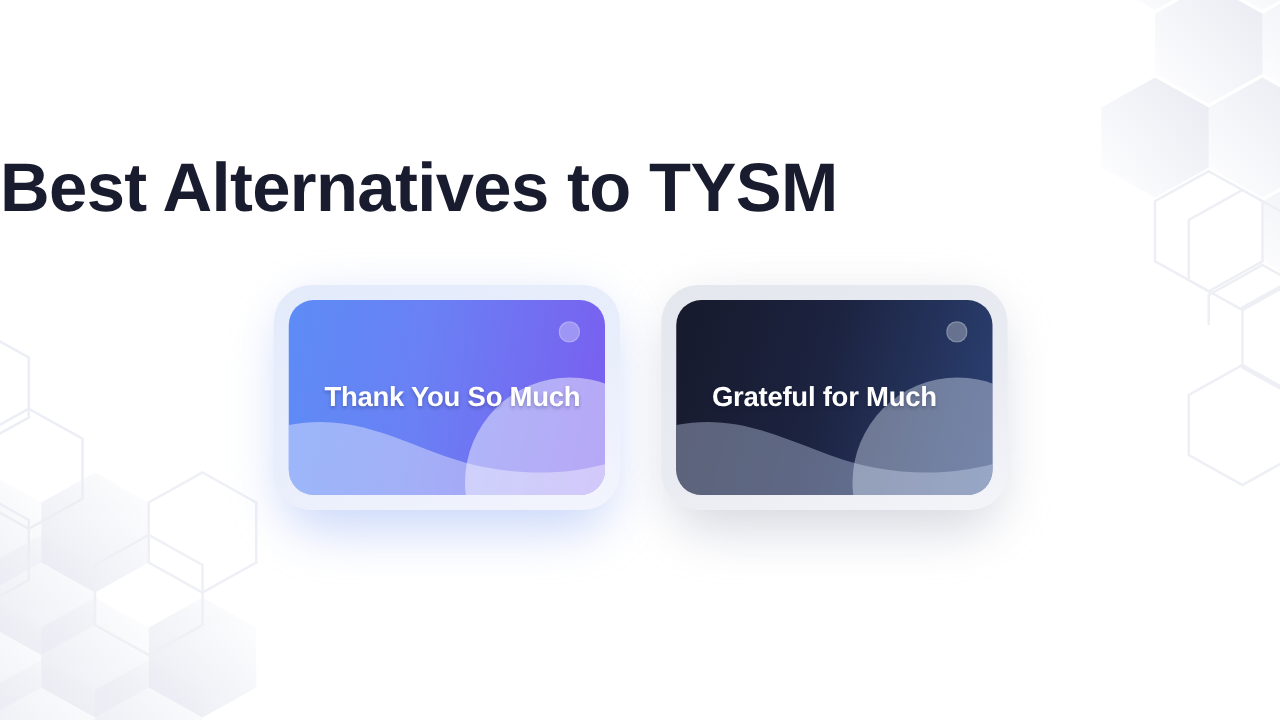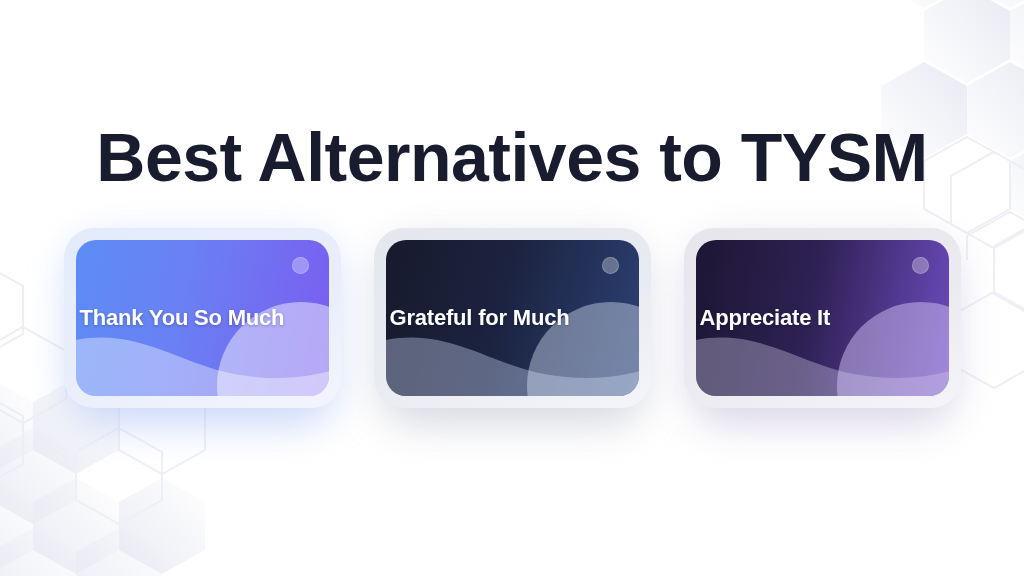--- a/index.html
+++ b/index.html
@@ -25,22 +25,21 @@
   .hex-tr { top:-40px; right:-30px; width:300px; height:300px; }
   .hex-bl { bottom:-60px; left:-70px; width:340px; height:330px; }
   .hex-ml { top:250px; left:-90px; width:220px; height:240px; }
   .hex-mr { top:140px; right:-60px; width:180px; height:300px; }
 
   
   .title {
     position:absolute;
     top:118px;
     left:0; right:0;
-    text-align:center;
-    font-size:68px;
+    font-size:55px;
     font-weight:bold;
     letter-spacing:-0.5px;
     color:#191c2e;
     font-family:"Liberation Sans", sans-serif;
     z-index:5;
   }
 
   
   .cards {
     position:absolute;
@@ -127,21 +126,21 @@
     z-index:3;
   }
 
   .card-label {
     position:relative;
     z-index:4;
     color:#ffffff;
     font-size:22px;
     font-weight:bold;
     letter-spacing:-0.2px;
-    padding-left:4px;
+    padding-left:29px;
     padding-right:14px;
     text-shadow:0 1px 3px rgba(10,14,40,.28);
     line-height:1.15;
   }
 </style>
 </head>
 <body>
 
 <div class="stage">
 
@@ -234,25 +233,15 @@
       <div class="card c1">
         <svg class="wave" viewBox="0 0 277 72" preserveAspectRatio="none">
           <path d="M0,16 C62,4 104,40 158,50 C206,59 243,52 277,40 L277,72 L0,72 Z" fill="rgba(196,208,235,0.40)"></path>
         </svg>
         <span class="orb"></span>
         <span class="dot"></span>
         <span class="card-label">Grateful for Much</span>
       </div>
     </div>
 
-    <div class="card-frame f2">
-      <div class="card c2">
-        <svg class="wave" viewBox="0 0 277 72" preserveAspectRatio="none">
-          <path d="M0,16 C62,4 104,40 158,50 C206,59 243,52 277,40 L277,72 L0,72 Z" fill="rgba(205,199,226,0.38)"></path>
-        </svg>
-        <span class="orb"></span>
-        <span class="dot"></span>
-        <span class="card-label">Appreciate It</span>
-      </div>
-    </div>
 
   </div>
 </div>
 
 </body></html>

